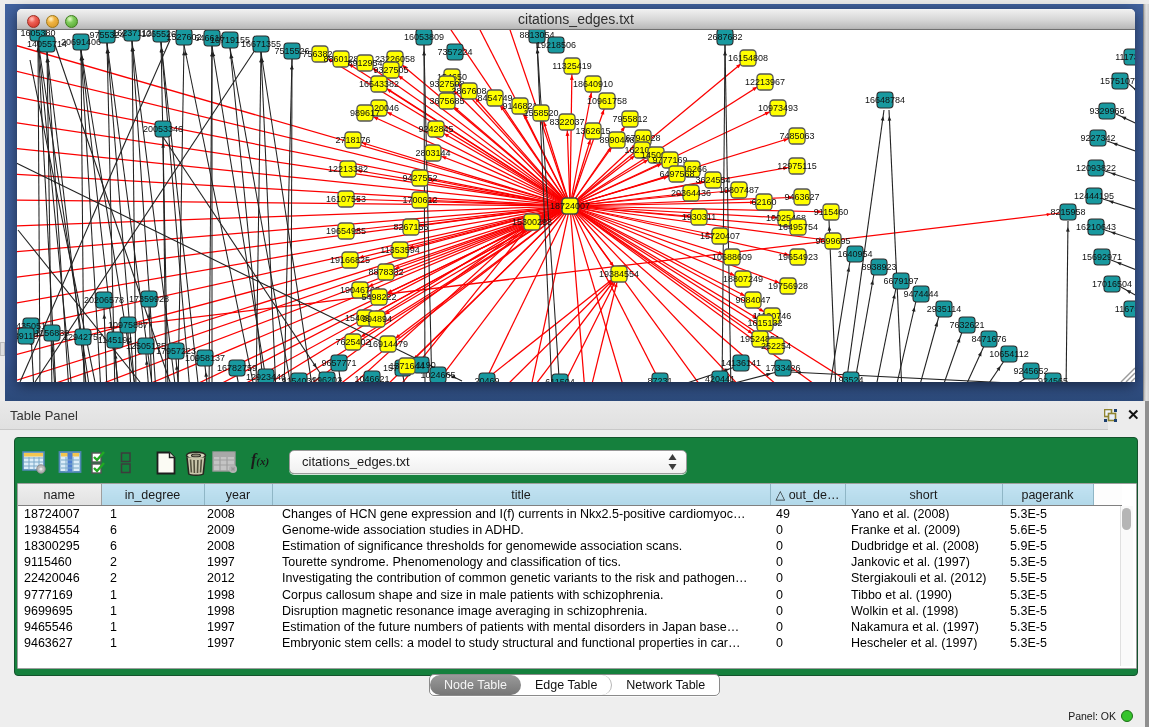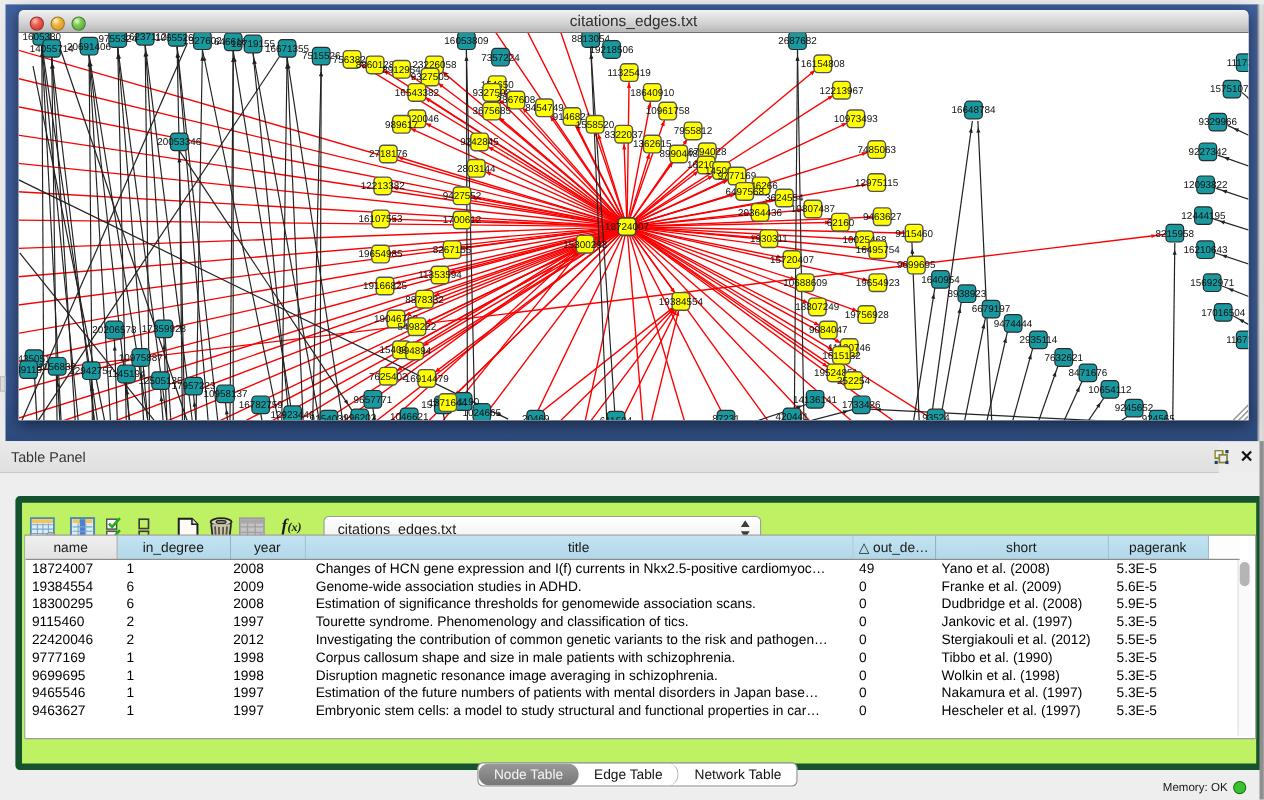--- a/index.html
+++ b/index.html
@@ -24,30 +24,30 @@
 .tl.y{left:29px;background:radial-gradient(circle at 35% 28%,#ffe9b0 8%,#f0b443 35%,#d99b2b 85%);border:1px solid #9f7716;}
 .tl.g{left:48px;background:radial-gradient(circle at 35% 28%,#d2f3b4 8%,#7fcc5c 35%,#59a836 85%);border:1px solid #3f7d1f;}
 #canvas{position:absolute;left:0;top:21px;width:1118px;height:352px;background:#fff;overflow:hidden;}
 
 #phead{position:absolute;left:0;top:401px;width:1108px;height:29px;
   background:linear-gradient(180deg,#e9e9e9,#e0e0e0);border-bottom:1px solid #c8c8c8;box-sizing:border-box;}
 #phead .t{position:absolute;left:10px;top:7px;font-size:13px;color:#333;}
 #phead .float{position:absolute;left:1104px;top:8px;width:13px;height:13px;}
 #phead .x{position:absolute;left:1127px;top:5px;font-size:15px;font-weight:bold;color:#111;}
 #pbody{position:absolute;left:0;top:430px;width:1149px;height:297px;background:#eeeeee;}
-#cont{position:absolute;left:14px;top:7px;width:1122px;height:237px;background:#bef264;
-  border:6px solid #14532d;border-radius:4px;margin-top:14px;}
+#cont{position:absolute;left:14px;top:7px;width:1122px;height:237px;background:#15803d;
+  border:1px solid #14532d;border-radius:4px;}
 
 #tbar{position:absolute;left:0;top:0;width:100%;height:44px;}
 .ic{position:absolute;top:13px;}
 #combo{position:absolute;left:274px;top:12px;width:396px;height:22px;border:1px solid #9b9b9b;
   border-radius:5px;background:linear-gradient(180deg,#ffffff,#f0f0f0);box-shadow:0 1px 0 rgba(255,255,255,.8);}
 #combo .t{position:absolute;left:12px;top:3px;font-size:13px;color:#1a1a1a;}
 
-#tbl{position:absolute;left:2px;top:29px;width:1118px;height:184px;background:#ffffff;
+#tbl{position:absolute;left:2px;top:45px;width:1118px;height:184px;background:#ffffff;
   border:1px solid #9e9e9e;border-radius:1px;overflow:hidden;}
 table{border-collapse:collapse;table-layout:fixed;width:1104px;font-size:12.5px;}
 th{height:21px;font-weight:normal;color:#1a1a1a;text-align:center;
   background:linear-gradient(180deg,#c3e3f2,#b2d8e9);border-right:1px solid #8fb6c6;
   border-bottom:1px solid #808080;padding:0;font-size:12.5px;overflow:hidden;white-space:nowrap;}
 th.g{background:linear-gradient(180deg,#efefef,#e2e2e2);border-right:1px solid #9e9e9e;}
 th.last{background:#fdfdfd;border-right:none;}
 td{height:16.1px;padding:0 0 0 6px;color:#000;white-space:nowrap;overflow:hidden;border:none;font-size:12.5px;}
 .w1{width:83px}.w2{width:103px}.w3{width:68px}.w4{width:498px}.w5{width:75px}
 td.c2{padding-left:9px}td.c3{padding-left:3px}td.c4{padding-left:10px}td.c7{padding-left:8px}
@@ -918,14 +918,14 @@
         </div>
     </div>
     <div id="tabs">
       <div class="tab sel">Node Table</div>
         <div class="tab mid">Edge Table</div>
         <div class="tab">Network Table</div>
     </div>
   </div>
 </div>
 <div id="bstrip"></div>
-<div id="mem">Memory: OK</div>
+<div id="mem">Panel: OK</div>
 <div id="dot"></div>
 
 </body></html>

